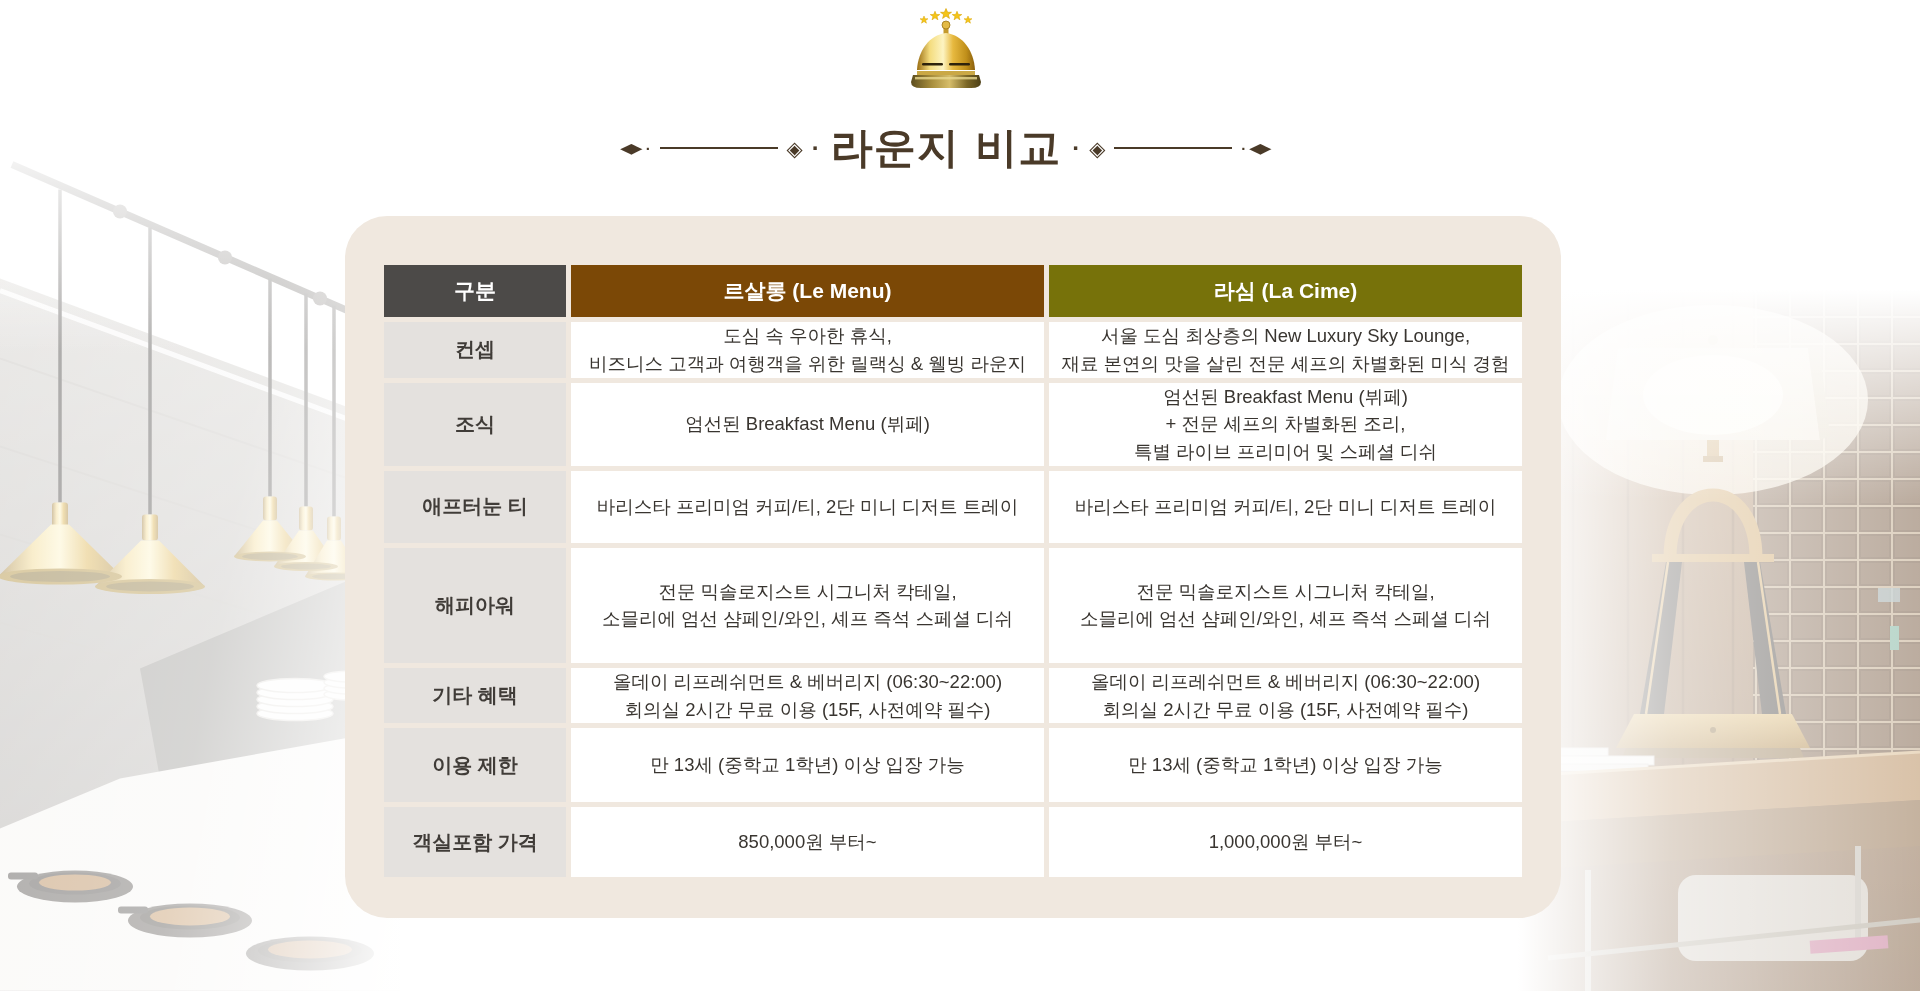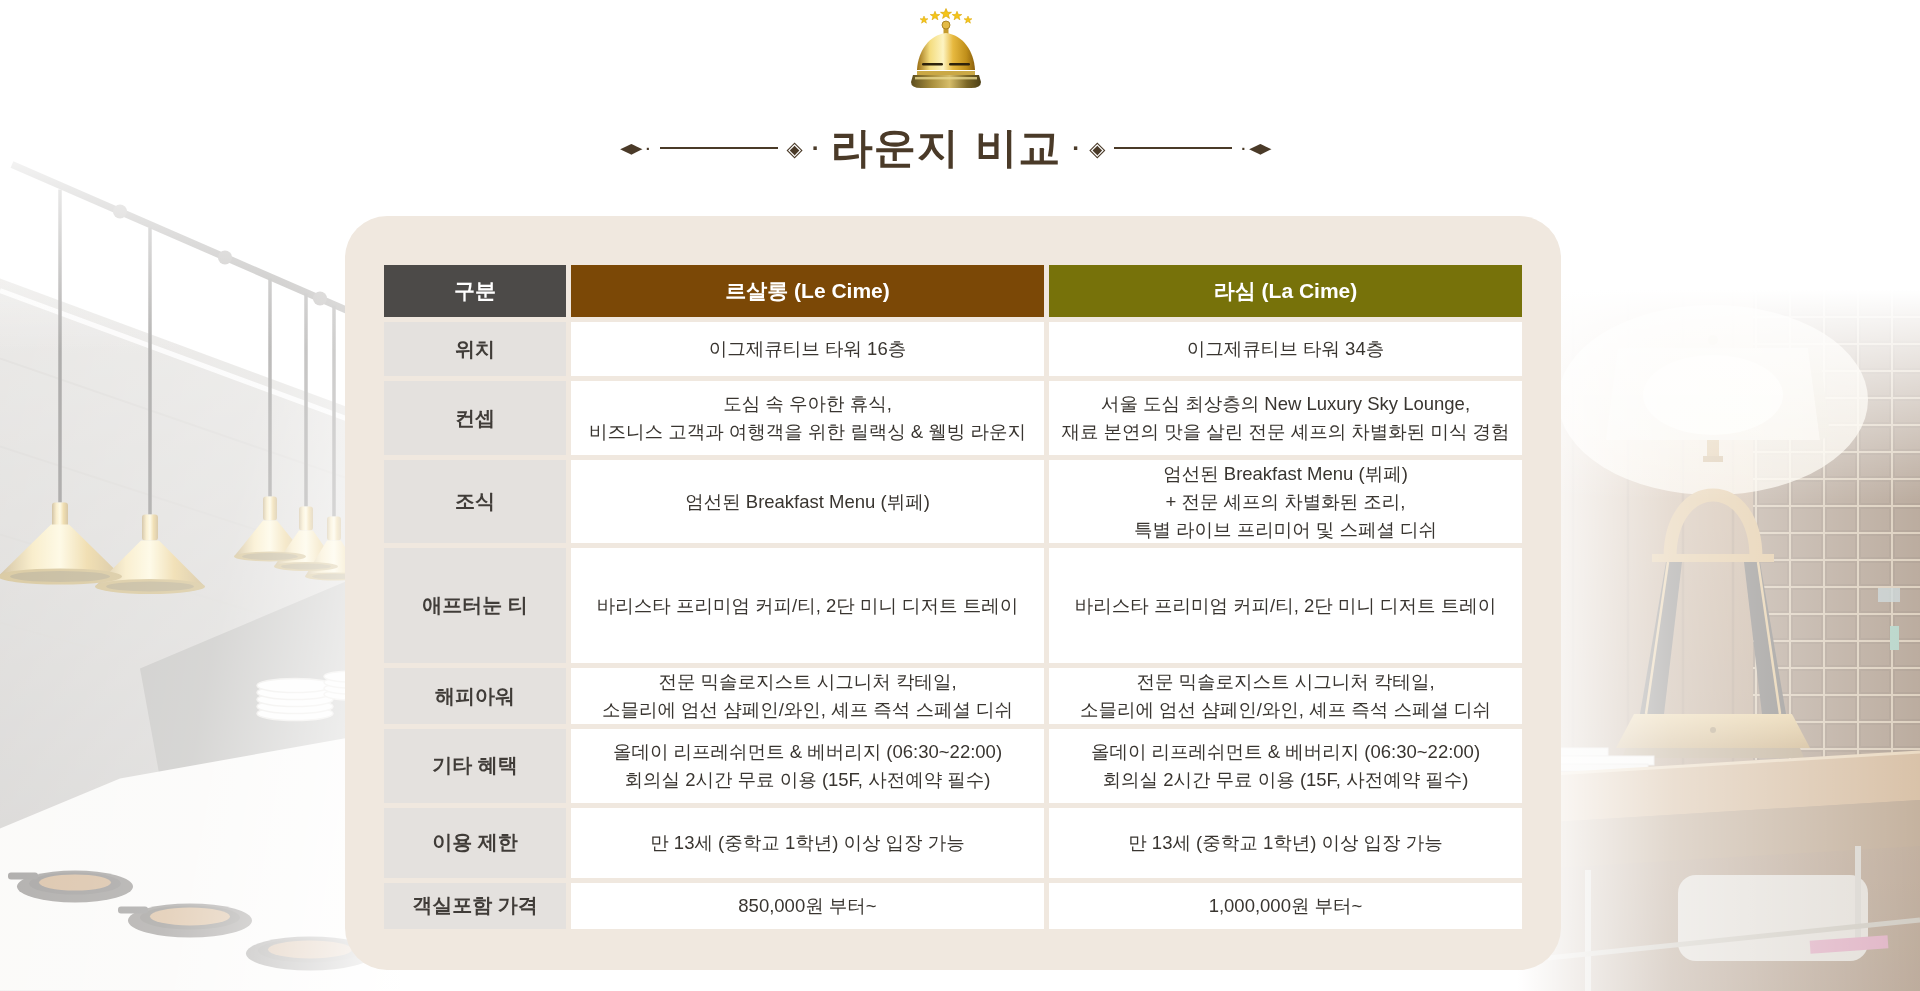--- a/index.html
+++ b/index.html
@@ -299,38 +299,27 @@
   <div class="card">
     <table class="cmp">
       <colgroup>
           <col class="c-cat">
           <col class="c-a">
           <col class="c-b">
         </colgroup>
       <thead>
         <tr>
           <th class="h-cat">구분</th>
-          <th class="h-a">르살롱 (Le Cime)</th>
+          <th class="h-a">르살롱 (Le Menu)</th>
           <th class="h-b">라심 (La Cime)</th>
         </tr>
       </thead>
       <tbody>
           <tr>
             <td class="cat">
-              <div class="line">위치</div>
-            </td>
-            <td class="val">
-              <div class="line">이그제큐티브 타워 16층</div>
-            </td>
-            <td class="val">
-              <div class="line">이그제큐티브 타워 34층</div>
-            </td>
-          </tr>
-          <tr>
-            <td class="cat">
               <div class="line">컨셉</div>
             </td>
             <td class="val">
               <div class="line">도심 속 우아한 휴식,</div>
               <div class="line">비즈니스 고객과 여행객을 위한 릴랙싱 &amp; 웰빙 라운지</div>
             </td>
             <td class="val">
               <div class="line">서울 도심 최상층의 New Luxury Sky Lounge,</div>
               <div class="line">재료 본연의 맛을 살린 전문 셰프의 차별화된 미식 경험</div>
             </td>

